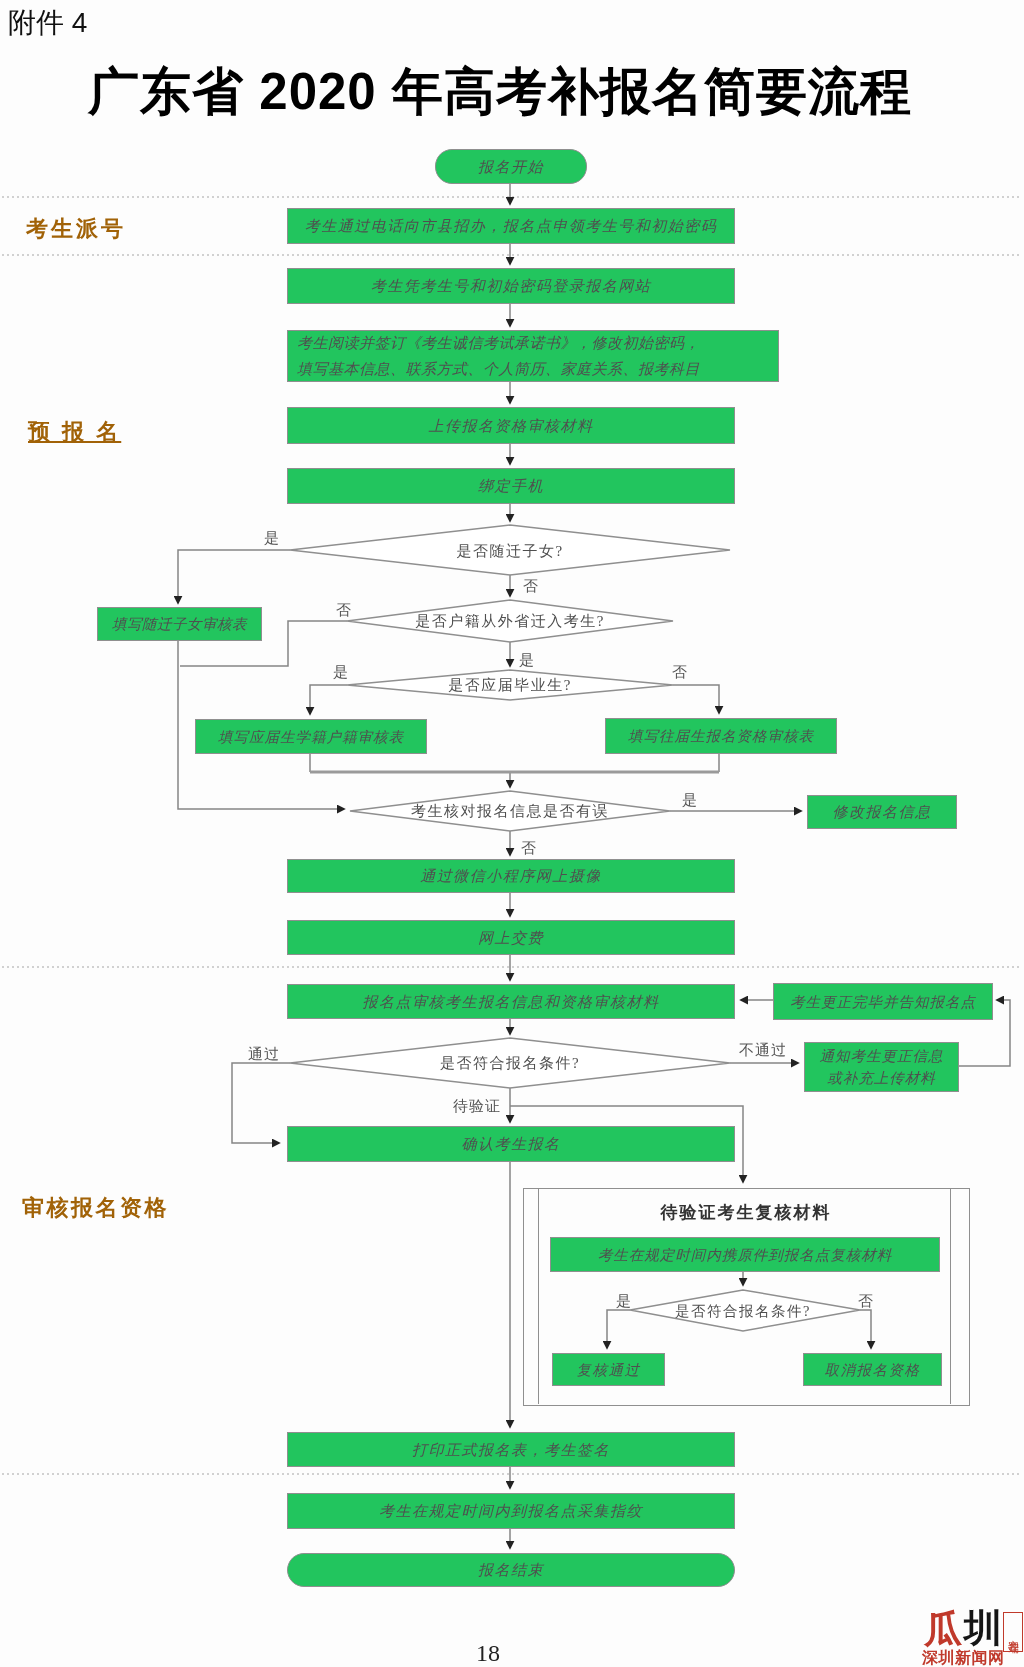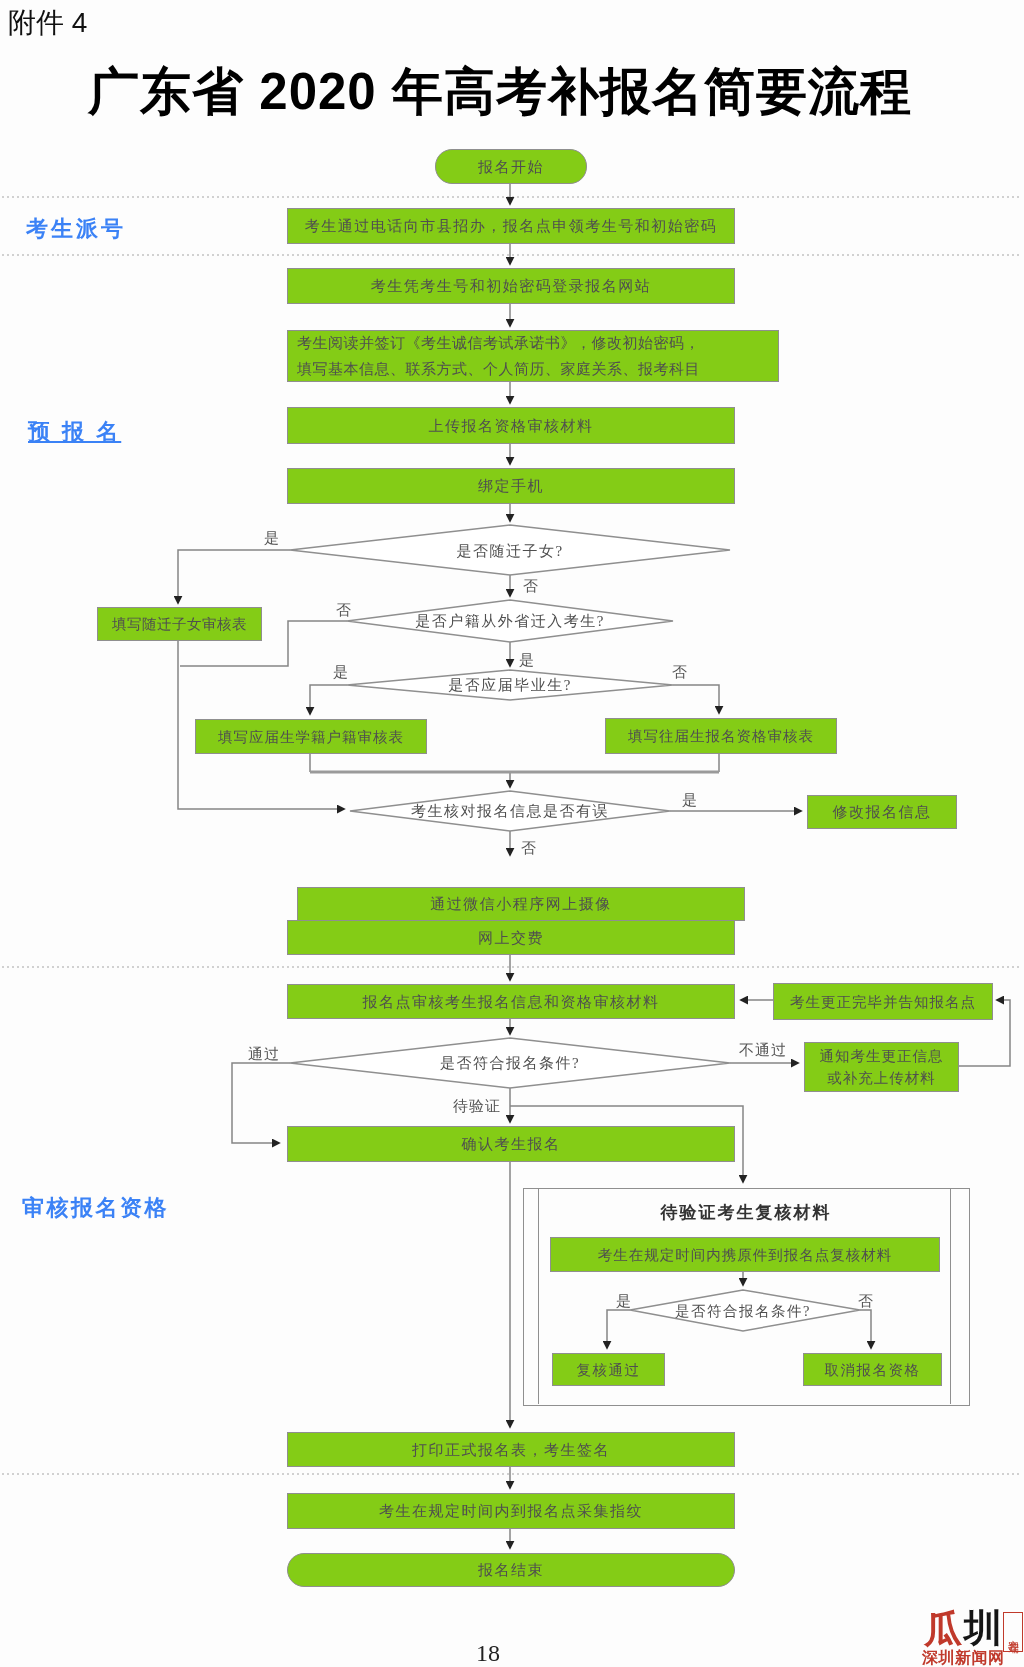--- a/index.html
+++ b/index.html
@@ -1,27 +1,27 @@
 <!DOCTYPE html>
 <html><head>
 <meta charset="utf-8">
 <style>
   html,body{margin:0;padding:0;}
   .page{position:relative;width:1024px;height:1667px;background:#fdfdfd;overflow:hidden;
         font-family:"Liberation Sans","DejaVu Sans",sans-serif;}
   .abs{position:absolute;}
-  .box{position:absolute;border:1.5px solid #8f8f8f;background:#84cc16;display:flex;
+  .box{position:absolute;border:1.5px solid #8f8f8f;background:#22c55e;display:flex;
        align-items:center;justify-content:center;text-align:center;
        color:#4f4f4f;font-size:15px;letter-spacing:1.5px;line-height:24px;
-       font-family:"Liberation Serif","DejaVu Serif",serif;}
+       font-family:"Liberation Serif","DejaVu Serif",serif;font-style:italic;}
   .dtext{position:absolute;transform:translate(-50%,-50%);color:#4f4f4f;font-size:15px;
          letter-spacing:1.5px;white-space:nowrap;font-family:"Liberation Serif","DejaVu Serif",serif;}
   .elabel{position:absolute;transform:translate(-50%,-50%);color:#555;font-size:15px;
           letter-spacing:1px;white-space:nowrap;font-family:"Liberation Serif","DejaVu Serif",serif;}
-  .seclabel{position:absolute;color:#3b82f6;font-weight:bold;font-size:22px;letter-spacing:3px;white-space:nowrap;}
+  .seclabel{position:absolute;color:#a16207;font-weight:bold;font-size:22px;letter-spacing:3px;white-space:nowrap;}
   .multiline{white-space:pre-line;}
   svg.layer{position:absolute;left:0;top:0;}
 </style>
 </head>
 <body>
 
 <div class="page">
 
   <svg class="layer" width="1024" height="1667">
     <defs>
@@ -97,21 +97,21 @@
   <div class="box" style="left:287px;top:208px;width:446px;height:34px;">考生通过电话向市县招办，报名点申领考生号和初始密码</div>
   <div class="box" style="left:287px;top:268px;width:446px;height:34px;">考生凭考生号和初始密码登录报名网站</div>
   <div class="box multiline" style="left:287px;top:330px;width:492px;height:52px;font-size:15px;letter-spacing:0.5px;justify-content:flex-start;text-align:left;padding-left:9px;box-sizing:border-box;line-height:26px;">考生阅读并签订《考生诚信考试承诺书》，修改初始密码，
 填写基本信息、联系方式、个人简历、家庭关系、报考科目</div>
   <div class="box" style="left:287px;top:407px;width:446px;height:35px;">上传报名资格审核材料</div>
   <div class="box" style="left:287px;top:468px;width:446px;height:34px;">绑定手机</div>
   <div class="box" style="left:97px;top:607px;width:163px;height:32px;font-size:14.5px;letter-spacing:0.5px;">填写随迁子女审核表</div>
   <div class="box" style="left:195px;top:719px;width:230px;height:33px;font-size:14.5px;letter-spacing:1px;">填写应届生学籍户籍审核表</div>
   <div class="box" style="left:605px;top:718px;width:230px;height:34px;font-size:14.5px;letter-spacing:1px;">填写往届生报名资格审核表</div>
   <div class="box" style="left:807px;top:795px;width:148px;height:32px;">修改报名信息</div>
-  <div class="box" style="left:297px;top:859px;width:446px;height:32px;margin-top:28px;">通过微信小程序网上摄像</div>
+  <div class="box" style="left:287px;top:859px;width:446px;height:32px;">通过微信小程序网上摄像</div>
   <div class="box" style="left:287px;top:920px;width:446px;height:33px;">网上交费</div>
   <div class="box" style="left:287px;top:984px;width:446px;height:33px;">报名点审核考生报名信息和资格审核材料</div>
   <div class="box" style="left:773px;top:983px;width:218px;height:35px;font-size:14.5px;letter-spacing:1px;">考生更正完毕并告知报名点</div>
   <div class="box multiline" style="left:804px;top:1042px;width:153px;height:48px;font-size:14.5px;line-height:22px;letter-spacing:1px;">通知考生更正信息
 或补充上传材料</div>
   <div class="box" style="left:287px;top:1126px;width:446px;height:34px;">确认考生报名</div>
 
   <div class="abs" style="left:523px;top:1188px;width:445px;height:216px;border:1.5px solid #8f8f8f;"></div>
   <div class="abs" style="left:538px;top:1188px;width:1px;height:216px;background:#8f8f8f;"></div>
   <div class="abs" style="left:950px;top:1188px;width:1px;height:216px;background:#8f8f8f;"></div>

